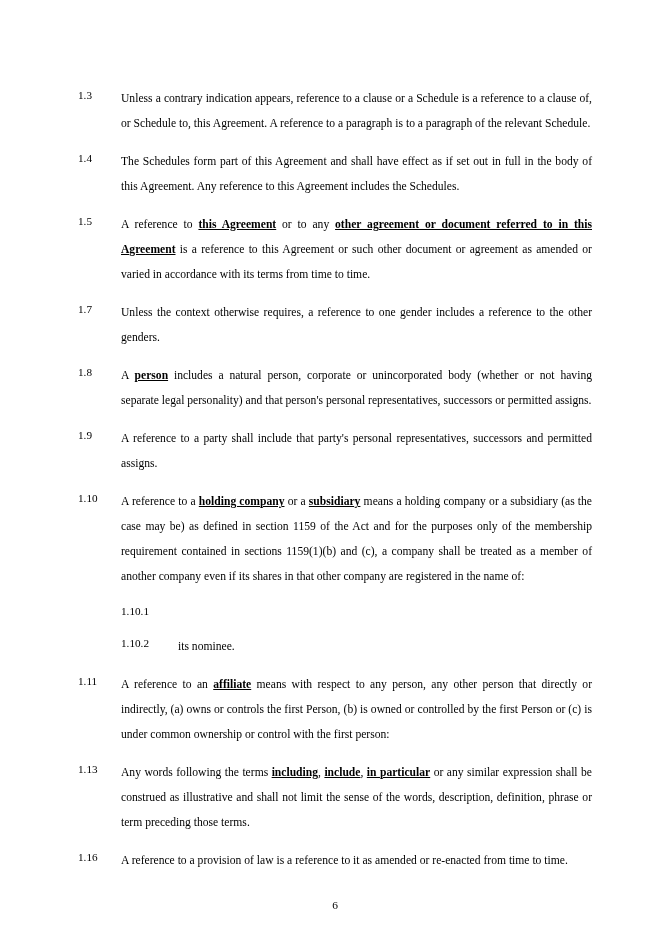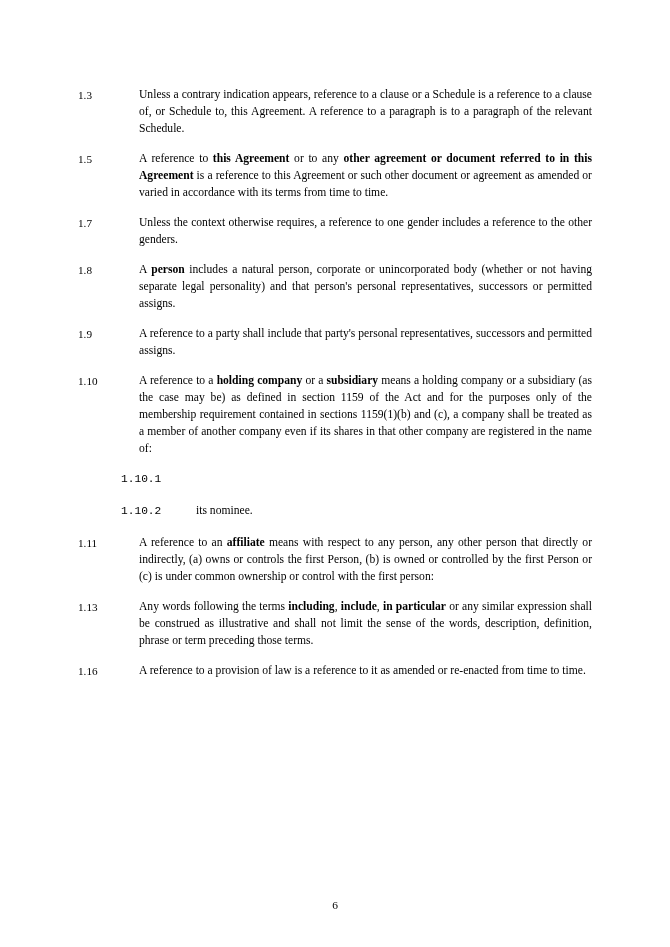--- a/index.html
+++ b/index.html
@@ -28,54 +28,57 @@
   }
   .clause .num {
     width: 43px;
     flex: 0 0 43px;
     font-size: 11.2px;
     line-height: 19px;
   }
   .clause .body {
     flex: 1 1 auto;
     font-size: 11.6px;
-    line-height: 17px;
+    line-height: 25px;
     text-align: justify;
     text-justify: inter-word;
     hyphens: none;
-    margin-left: 18px;
   }
   .sub {
     margin-left: 43px;
   }
   .sub .num {
     width: 57px;
     flex: 0 0 57px;
-    font-family: Liberation Mono, monospace;
   }
   b {
     font-weight: bold;
+    text-decoration: underline;
   }
   .footer {
     position: absolute;
     left: 0;
     right: 0;
     bottom: 36px;
     text-align: center;
     font-size: 11.4px;
   }
 </style>
 </head>
 <body>
 
 <div class="page">
   <div id="clause-list">
       <div class="clause">
         <div class="num">1.3</div>
         <div class="body"><span>Unless a contrary indication appears, reference to a clause or a Schedule is a reference to a clause of, or Schedule to, this Agreement. A reference to a paragraph is to a paragraph of the relevant Schedule.</span></div>
+      </div>
+      <div class="clause">
+        <div class="num">1.4</div>
+        <div class="body"><span>The Schedules form part of this Agreement and shall have effect as if set out in full in the body of this Agreement. Any reference to this Agreement includes the Schedules.</span></div>
       </div>
       <div class="clause">
         <div class="num">1.5</div>
         <div class="body"><span>A reference to </span><b>this Agreement</b><span> or to any </span><b>other agreement or document referred to in this Agreement</b><span> is a reference to this Agreement or such other document or agreement as amended or varied in accordance with its terms from time to time.</span></div>
       </div>
       <div class="clause">
         <div class="num">1.7</div>
         <div class="body"><span>Unless the context otherwise requires, a reference to one gender includes a reference to the other genders.</span></div>
       </div>
       <div class="clause">

